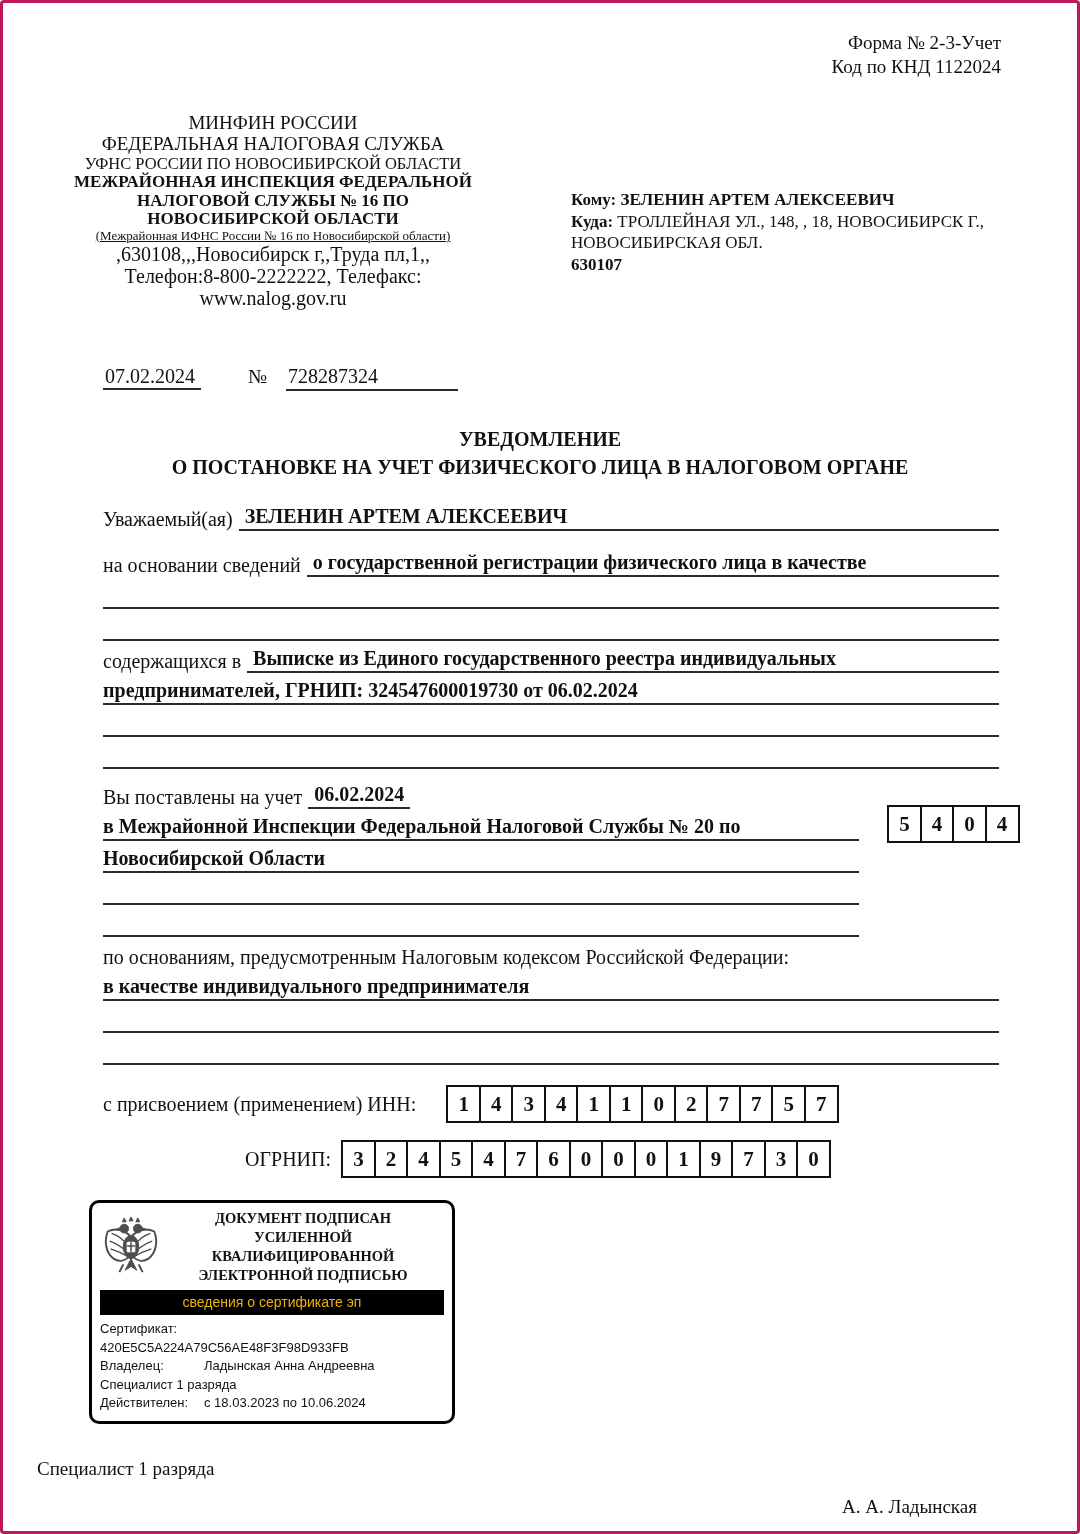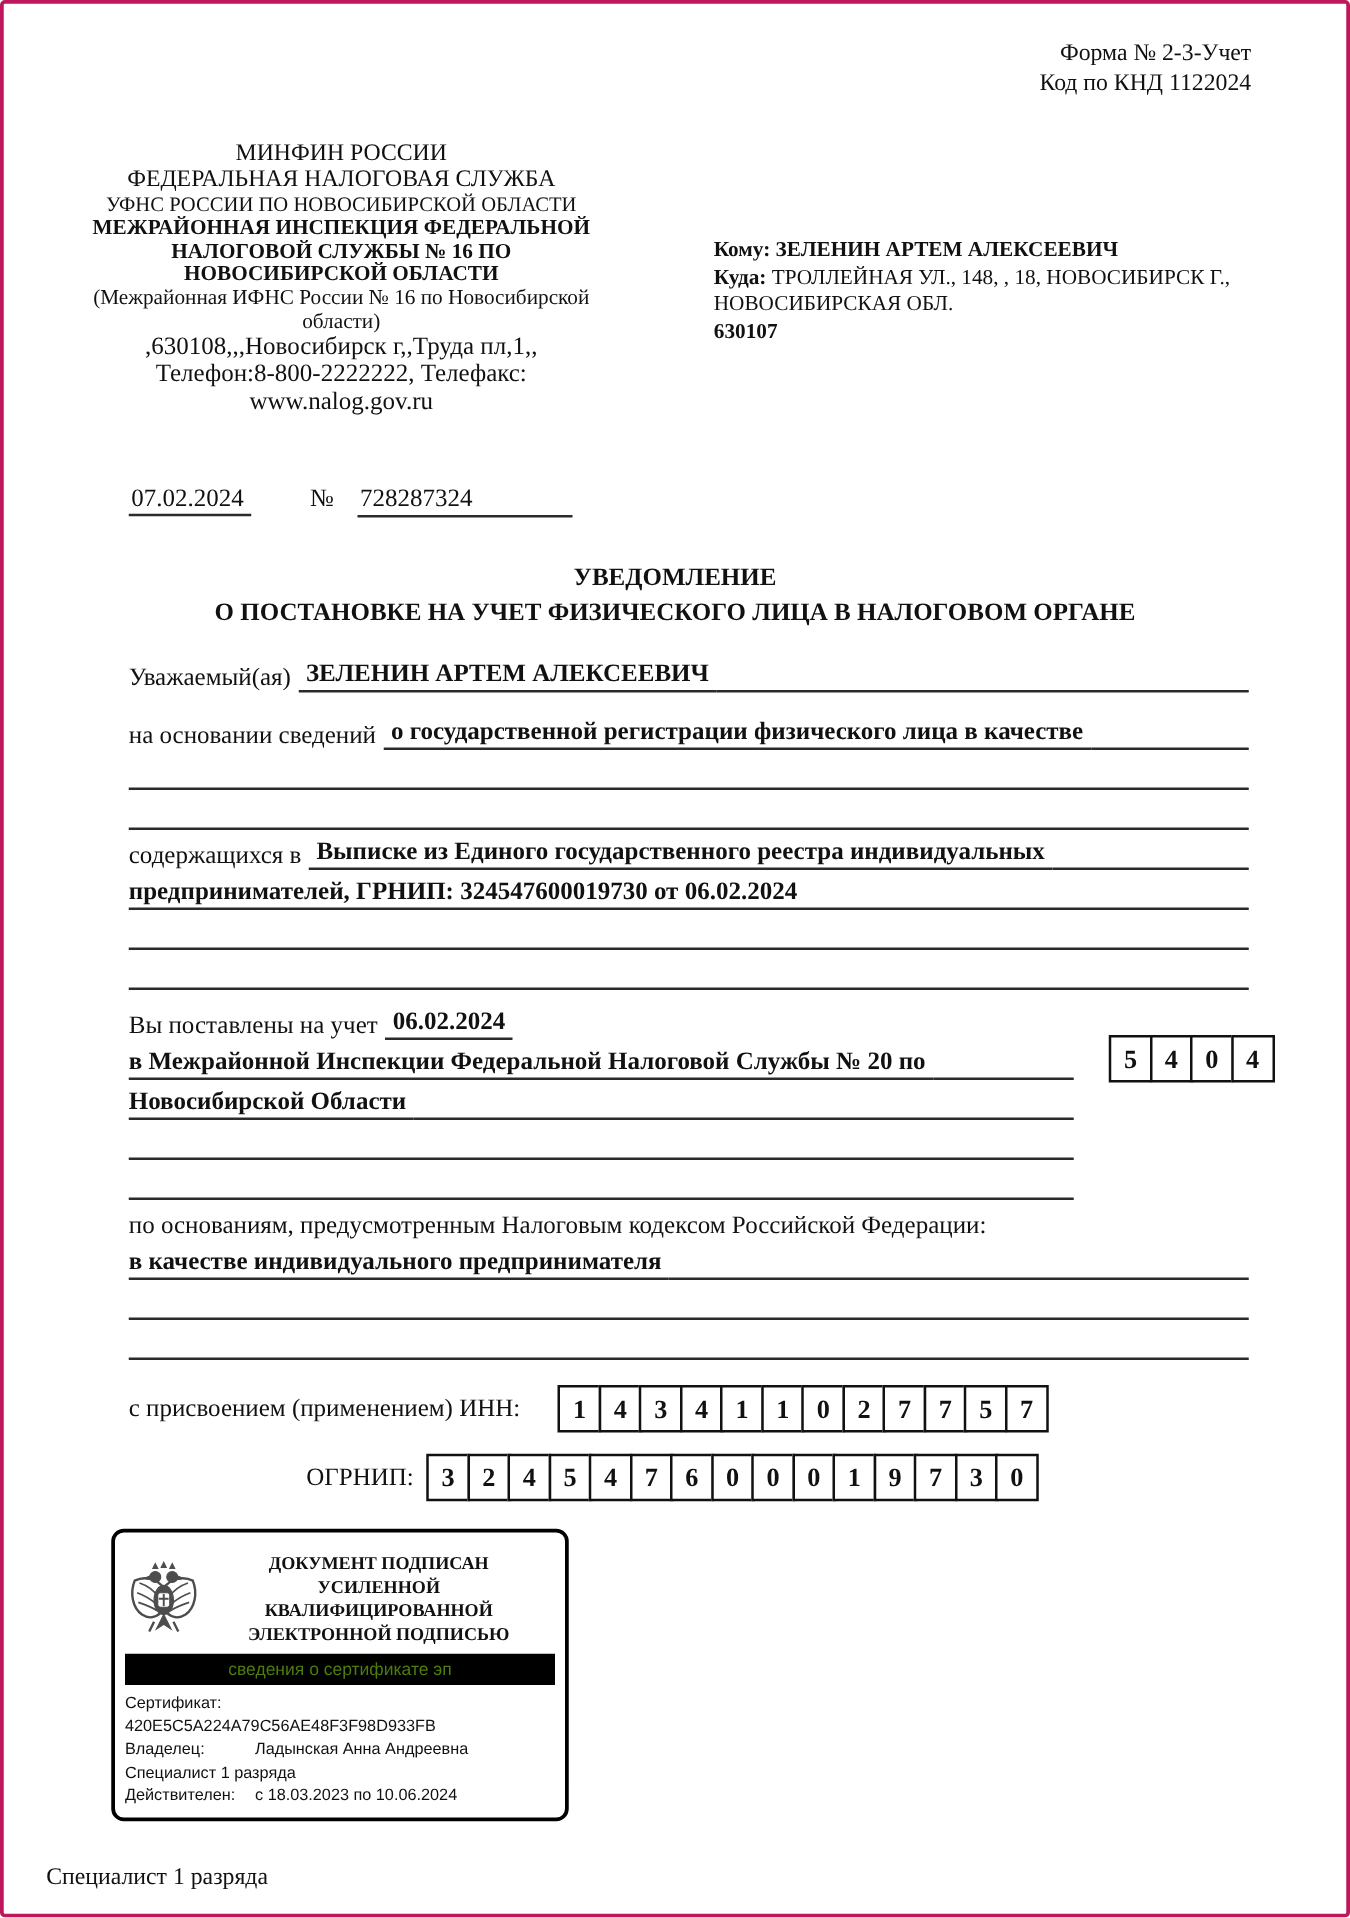--- a/index.html
+++ b/index.html
@@ -11,21 +11,21 @@
     color:#111;
   }
   
   .refs{margin:28px 76px 0 0;text-align:right;font-size:19px;line-height:24px;}
   
   .header-cols{display:flex;margin-top:34px;}
   .issuer{margin-left:70px;width:400px;text-align:center;line-height:1.1;}
   .issuer .l1,.issuer .l2{font-size:19px;}
   .issuer .l3{font-size:16.5px;}
   .issuer .l4{font-size:17px;font-weight:bold;}
-  .issuer .l5{font-size:17px;}
+  .issuer .l5{font-size:13px;text-decoration:underline;}
   .issuer .l6,.issuer .l7,.issuer .l8{font-size:20px;}
   .recipient{margin-left:98px;padding-top:76px;width:430px;font-size:17px;line-height:21.5px;}
   .recipient .b{font-weight:bold;}
   
   .docline{margin:56px 0 0 100px;font-size:20px;}
   .u{border-bottom:2px solid #2b2b2b;}
   .docline .date{padding:0 6px 1px 2px;}
   .docline .nosign{margin-left:42px;}
   .docline .num{display:inline-block;min-width:168px;margin-left:14px;padding:0 2px 1px 2px;}
   
@@ -45,25 +45,25 @@
         display:flex;align-items:center;justify-content:center;
         font-weight:bold;font-size:21px;background:#fff;}
   .cell:first-child{margin-left:0;}
   .inn-row{display:flex;align-items:center;margin-top:18px;height:42px;}
   .inn-row .cells{margin-left:30px;}
   .ogr-row{display:flex;align-items:center;margin-top:13px;height:42px;}
   .ogr-row .lbl{margin-left:142px;}
   .ogr-row .cells{margin-left:10px;}
   
   .stamp{margin:20px 0 17px 86px;width:344px;border:3px solid #000;border-radius:10px;
-         background:#fff;padding:16px 8px 8px 8px;}
+         background:#fff;padding:6px 8px 8px 8px;}
   .stamp-top{display:flex;align-items:center;}
   .eagle{width:62px;height:64px;flex:0 0 62px;}
   .stamp-title{flex:1;text-align:center;font-weight:bold;font-size:14.5px;line-height:19px;}
-  .stamp-bar{margin-top:5px;background:#000;color:#4d7c0f;text-align:center;
+  .stamp-bar{margin-top:5px;background:#000;color:#eab308;text-align:center;
              font-family:"Liberation Sans","DejaVu Sans",sans-serif;
              font-size:14px;line-height:25px;height:25px;}
   .stamp-rows{margin-top:5px;font-family:"Liberation Sans","DejaVu Sans",sans-serif;
               font-size:13px;line-height:18.5px;}
   .stamp-rows .rlbl{display:inline-block;width:104px;}
   
   .foot-pos{margin:34px 0 0 34px;font-size:19px;}
   .sign-name{margin:16px 100px 0 12px;text-align:right;font-size:19px;}
 </style>
 </head>

